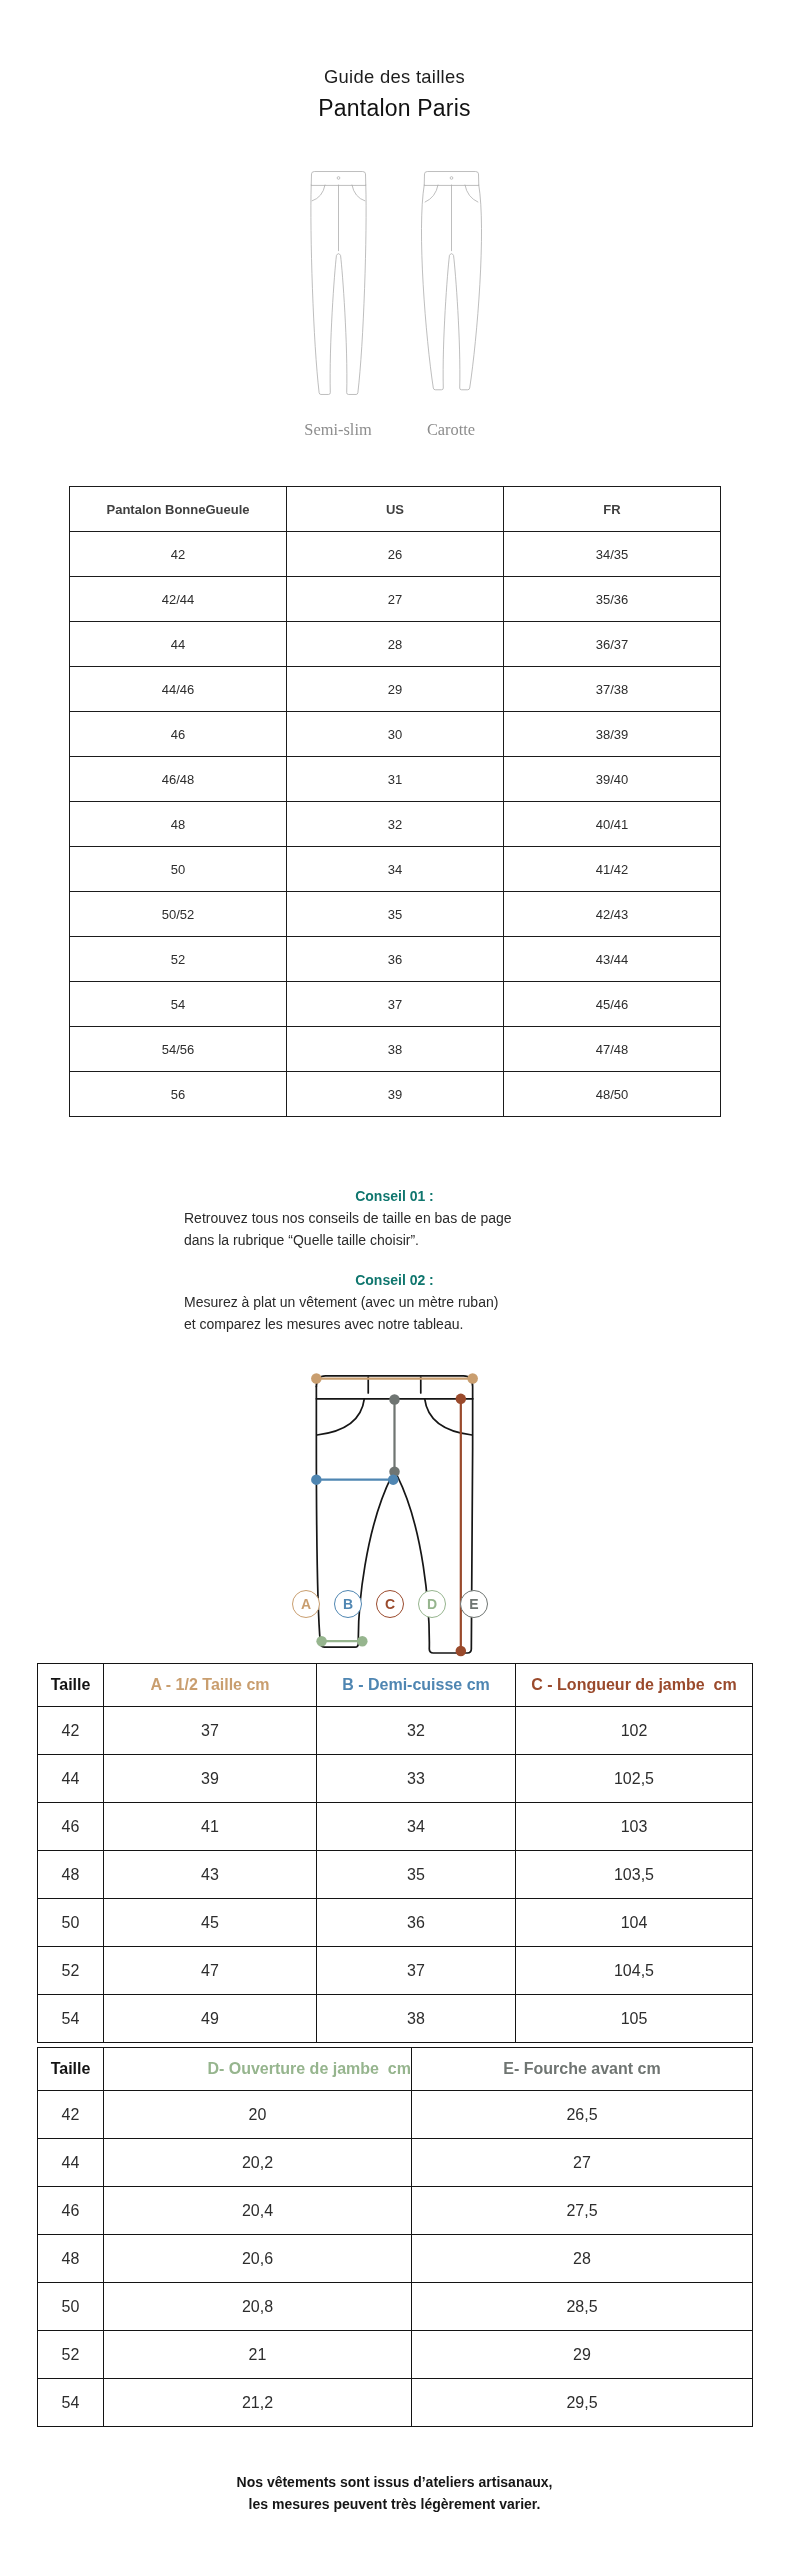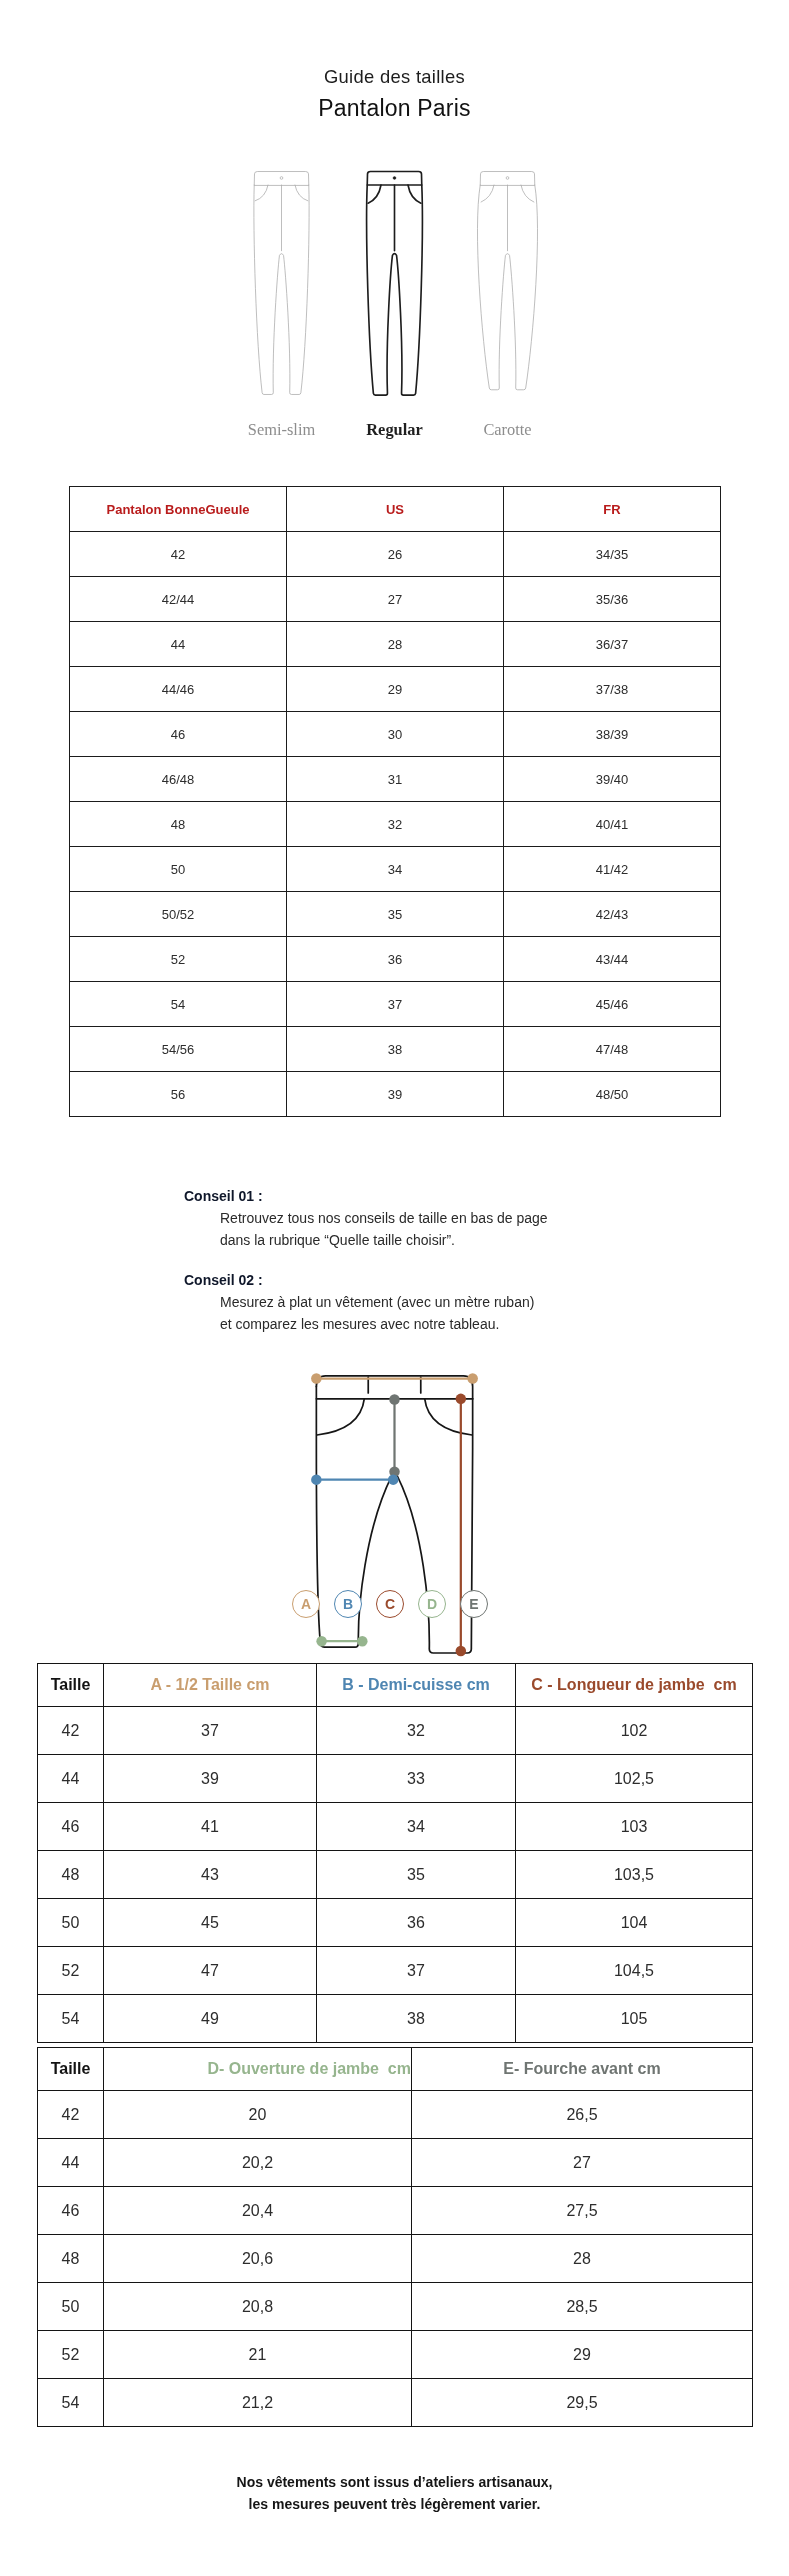--- a/index.html
+++ b/index.html
@@ -19,34 +19,34 @@
   .fit .outline{fill:none;stroke:#a9a9a9;stroke-width:1.3;stroke-linejoin:round;stroke-linecap:round;}
   .fit.active .outline{stroke:#1d1d1d;stroke-width:2.8;}
   .fit .btn{fill:none;stroke:#a9a9a9;stroke-width:1.2;}
   .fit.active .btn{fill:#1d1d1d;stroke:#1d1d1d;}
 
   table{border-collapse:collapse;table-layout:fixed;background:#fff;}
   .t1{position:absolute;left:69px;top:486px;width:651px;border:0.7px solid #1b1b1b;}
   .t1 th,.t1 td{border-left:0.7px solid #1b1b1b;border-bottom:1.3px solid #1b1b1b;
     text-align:center;vertical-align:middle;padding:0;height:44px;
     font-size:13px;font-weight:400;color:#2d2d2d;}
-  .t1 thead th{font-weight:700;color:#b91c1c;}
+  .t1 thead th{font-weight:700;color:#404040;}
 
   .t23{width:715px;left:37px;position:absolute;}
   .t2{top:1663px;}
   .t3{top:2047px;}
   .t23 th,.t23 td{border:1.3px solid #141414;text-align:center;vertical-align:middle;padding:0;
     font-size:16px;color:#2d2d2d;}
   .t23 td{height:47px;}
   .t23 th{height:42px;font-weight:700;color:#131313;white-space:pre;}
 
   .tips{position:absolute;left:184px;top:1185px;width:421px;}
   .tip{margin-bottom:18px;}
-  .tip-title{font-size:14px;font-weight:700;color:#0f172a;line-height:22px;}
-  .tip-line{font-size:14px;color:#2a2a2a;line-height:22px;margin-left:36px;}
+  .tip-title{font-size:14px;font-weight:700;color:#0f766e;line-height:22px;text-align:center;}
+  .tip-line{font-size:14px;color:#2a2a2a;line-height:22px;}
 
   .diagram{position:absolute;left:296px;top:1356px;}
   .diagram .outline{fill:none;stroke:#161616;stroke-width:2.6;stroke-linejoin:round;stroke-linecap:round;}
   .diagram .measure-line{fill:none;stroke-width:3.4;stroke-linecap:round;}
 
   .legend{position:absolute;left:292px;top:1590px;display:flex;gap:14px;}
   .legend-circle{width:26px;height:26px;border:1px solid #999;border-radius:50%;
     display:flex;align-items:center;justify-content:center;
     font-size:14px;font-weight:700;background:#fff;}
 
@@ -65,31 +65,20 @@
     <div class="fit">
       <svg viewBox="0 0 140 392">
         <path class="outline" d="M23.5,29 L24,10 Q24.2,6 29,6 L111,6 Q115.8,6 116,10 L116.5,29 Z"></path>
         <circle class="btn" cx="70" cy="17" r="2.3"></circle>
         <path class="outline" d="M70,29 L70,141"></path>
         <path class="outline" d="M47,29 Q43,50 25,56"></path>
         <path class="outline" d="M93,29 Q97,50 115,56"></path>
         <path class="outline" d="M23.5,29 C21,110 27,300 37,383 Q37.5,386 40,386 L53,386 Q56,386 56,383 C54,300 63,178 66.5,149 Q70,143 73.5,149 C77,178 86,300 84,383 Q84,386 87,386 L100,386 Q102.5,386 103,383 C113,300 119,110 116.5,29"></path>
       </svg>
       <div class="fit-label">Semi-slim</div>
-    </div>
-    <div class="fit active">
-      <svg viewBox="0 0 140 392">
-        <path class="outline" d="M23.5,29 L24,10 Q24.2,6 29,6 L111,6 Q115.8,6 116,10 L116.5,29 Z"></path>
-        <circle class="btn" cx="70" cy="17" r="2.3"></circle>
-        <path class="outline" d="M70,29 L70,141"></path>
-        <path class="outline" d="M47,29 Q43,52 25,60"></path>
-        <path class="outline" d="M93,29 Q97,52 115,60"></path>
-        <path class="outline" d="M23.5,29 C20,110 26,300 34,384 Q34.5,387 37.5,387 L55,387 Q58,387 58,384 C55,300 63,178 66.5,149 Q70,143 73.5,149 C77,178 85,300 82,384 Q82,387 85,387 L102.5,387 Q105.5,387 106,384 C114,300 120,110 116.5,29"></path>
-      </svg>
-      <div class="fit-label">Regular</div>
     </div>
     <div class="fit">
       <svg viewBox="0 0 140 392">
         <path class="outline" d="M23.5,29 L24,10 Q24.2,6 29,6 L111,6 Q115.8,6 116,10 L116.5,29 Z"></path>
         <circle class="btn" cx="70" cy="17" r="2.3"></circle>
         <path class="outline" d="M70,29 L70,141"></path>
         <path class="outline" d="M47,29 Q43,50 25,58"></path>
         <path class="outline" d="M93,29 Q97,50 115,58"></path>
         <path class="outline" d="M23.5,29 C11,105 26,290 39,375 Q39.5,378 42.5,378 L53,378 Q56,378 56,375 C54,295 63,178 66.5,149 Q70,143 73.5,149 C77,178 86,295 84,375 Q84,378 87,378 L97.5,378 Q100.5,378 101,375 C114,290 129,105 116.5,29"></path>
       </svg>

